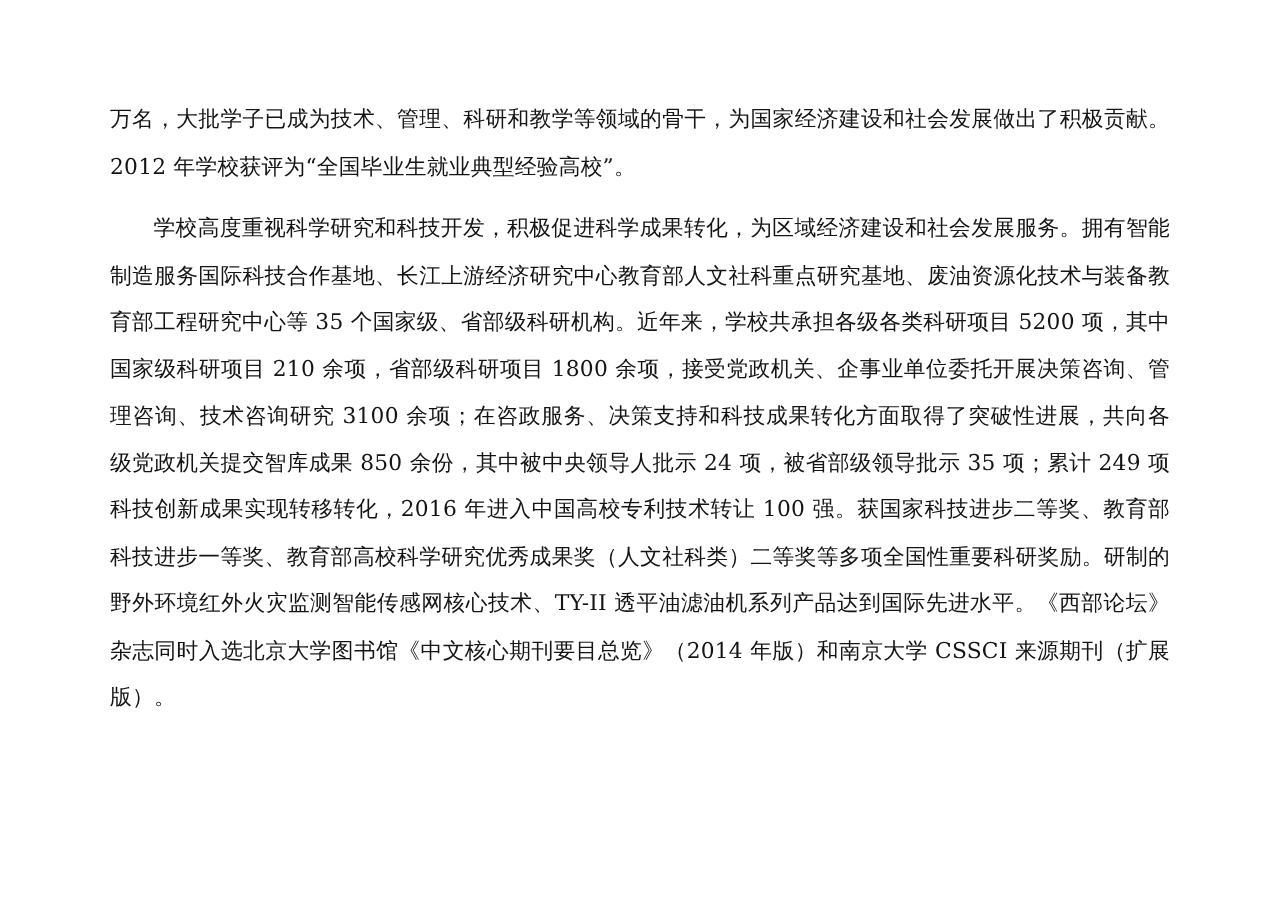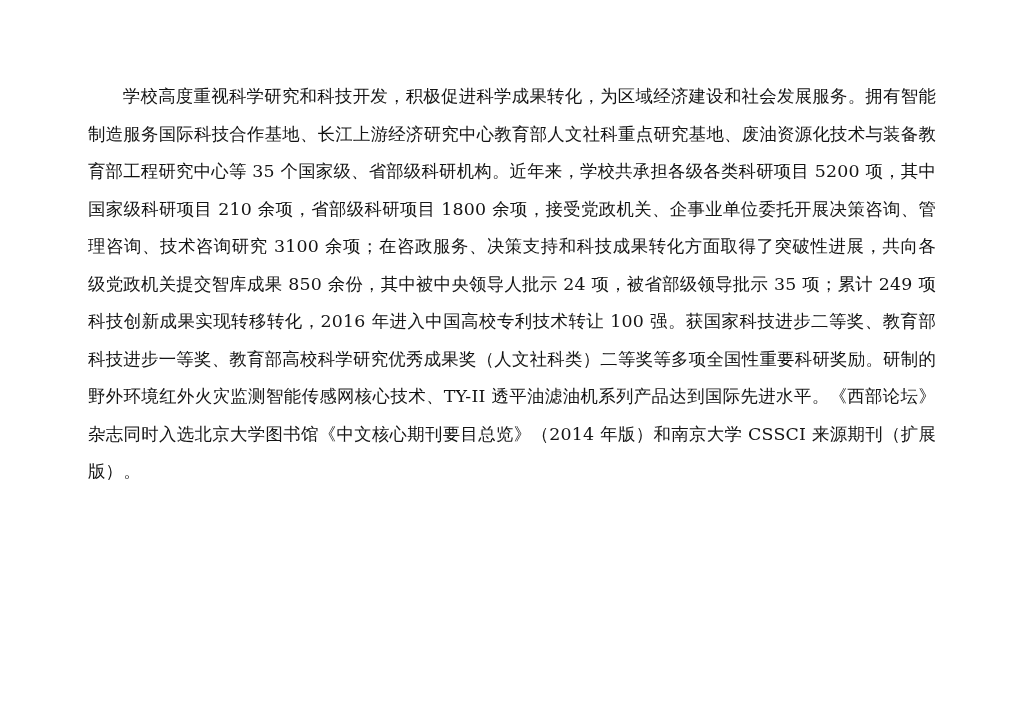--- a/index.html
+++ b/index.html
@@ -31,26 +31,26 @@
     font-size: 17.4px;
     line-height: 37.5px;
     text-align: justify;
     text-justify: inter-ideograph;
     letter-spacing: 0.2px;
     color: #141414;
     font-family: "DejaVu Serif", "Liberation Serif", serif;
   }
   p.para + p.para {
     margin-top: 12px;
-    margin-left: 36px;
   }
   p.indent {
     text-indent: 2em;
   }
 </style>
 </head>
 <body>
 
 <div class="page">
   <div class="doc-body">
+    <p class="para">万名，大批学子已成为技术、管理、科研和教学等领域的骨干，为国家经济建设和社会发展做出了积极贡献。2012 年学校获评为“全国毕业生就业典型经验高校”。</p>
     <p class="para indent">学校高度重视科学研究和科技开发，积极促进科学成果转化，为区域经济建设和社会发展服务。拥有智能制造服务国际科技合作基地、长江上游经济研究中心教育部人文社科重点研究基地、废油资源化技术与装备教育部工程研究中心等 35 个国家级、省部级科研机构。近年来，学校共承担各级各类科研项目 5200 项，其中国家级科研项目 210 余项，省部级科研项目 1800 余项，接受党政机关、企事业单位委托开展决策咨询、管理咨询、技术咨询研究 3100 余项；在咨政服务、决策支持和科技成果转化方面取得了突破性进展，共向各级党政机关提交智库成果 850 余份，其中被中央领导人批示 24 项，被省部级领导批示 35 项；累计 249 项科技创新成果实现转移转化，2016 年进入中国高校专利技术转让 100 强。获国家科技进步二等奖、教育部科技进步一等奖、教育部高校科学研究优秀成果奖（人文社科类）二等奖等多项全国性重要科研奖励。研制的野外环境红外火灾监测智能传感网核心技术、TY-II 透平油滤油机系列产品达到国际先进水平。《西部论坛》杂志同时入选北京大学图书馆《中文核心期刊要目总览》（2014 年版）和南京大学 CSSCI 来源期刊（扩展版）。</p>
   </div>
 </div>
 
 </body></html>

